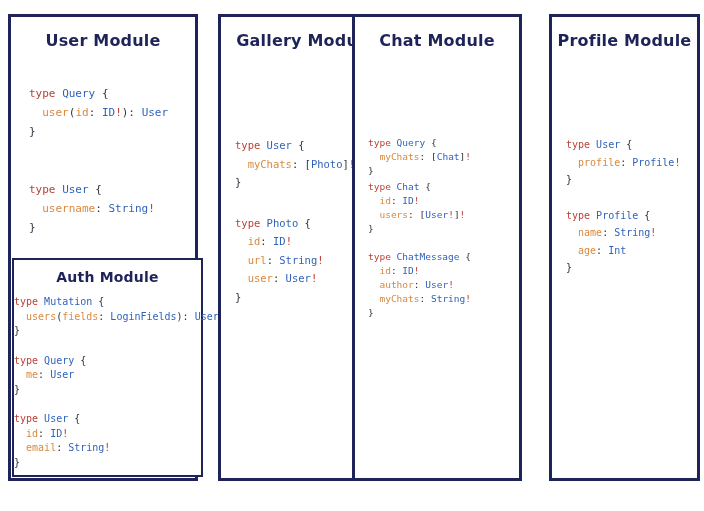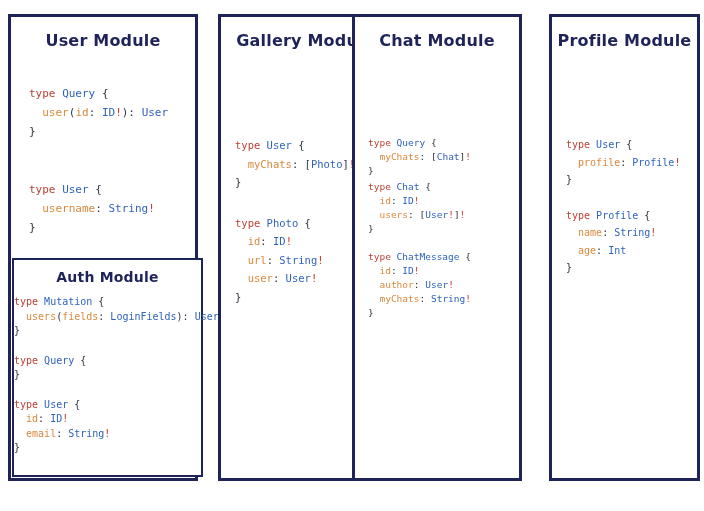--- a/index.html
+++ b/index.html
@@ -92,20 +92,21 @@
 
     <section class="auth">
       <h2 class="panel-title">Auth Module</h2>
       <div class="code block-a">
           <div class="code-line"><span class="tok-kw">type </span><span class="tok-typ">Mutation </span><span class="tok-pun">{</span></div>
           <div class="code-line"><span class="tok-pun">  </span><span class="tok-fld">users</span><span class="tok-pun">(</span><span class="tok-fld">fields</span><span class="tok-pun">: </span><span class="tok-typ">LoginFields</span><span class="tok-pun">): </span><span class="tok-typ">User</span></div>
           <div class="code-line"><span class="tok-pun">}</span></div>
         </div>
       <div class="code block-b">
           <div class="code-line"><span class="tok-kw">type </span><span class="tok-typ">Query </span><span class="tok-pun">{</span></div>
+          <div class="code-line"><span class="tok-pun">  </span><span class="tok-fld">me</span><span class="tok-pun">: </span><span class="tok-typ">User</span></div>
           <div class="code-line"><span class="tok-pun">}</span></div>
         </div>
       <div class="code block-c">
           <div class="code-line"><span class="tok-kw">type </span><span class="tok-typ">User </span><span class="tok-pun">{</span></div>
           <div class="code-line"><span class="tok-pun">  </span><span class="tok-fld">id</span><span class="tok-pun">: </span><span class="tok-typ">ID</span><span class="tok-bang">!</span></div>
           <div class="code-line"><span class="tok-pun">  </span><span class="tok-fld">email</span><span class="tok-pun">: </span><span class="tok-typ">String</span><span class="tok-bang">!</span></div>
           <div class="code-line"><span class="tok-pun">}</span></div>
         </div>
     </section>
   </section>

